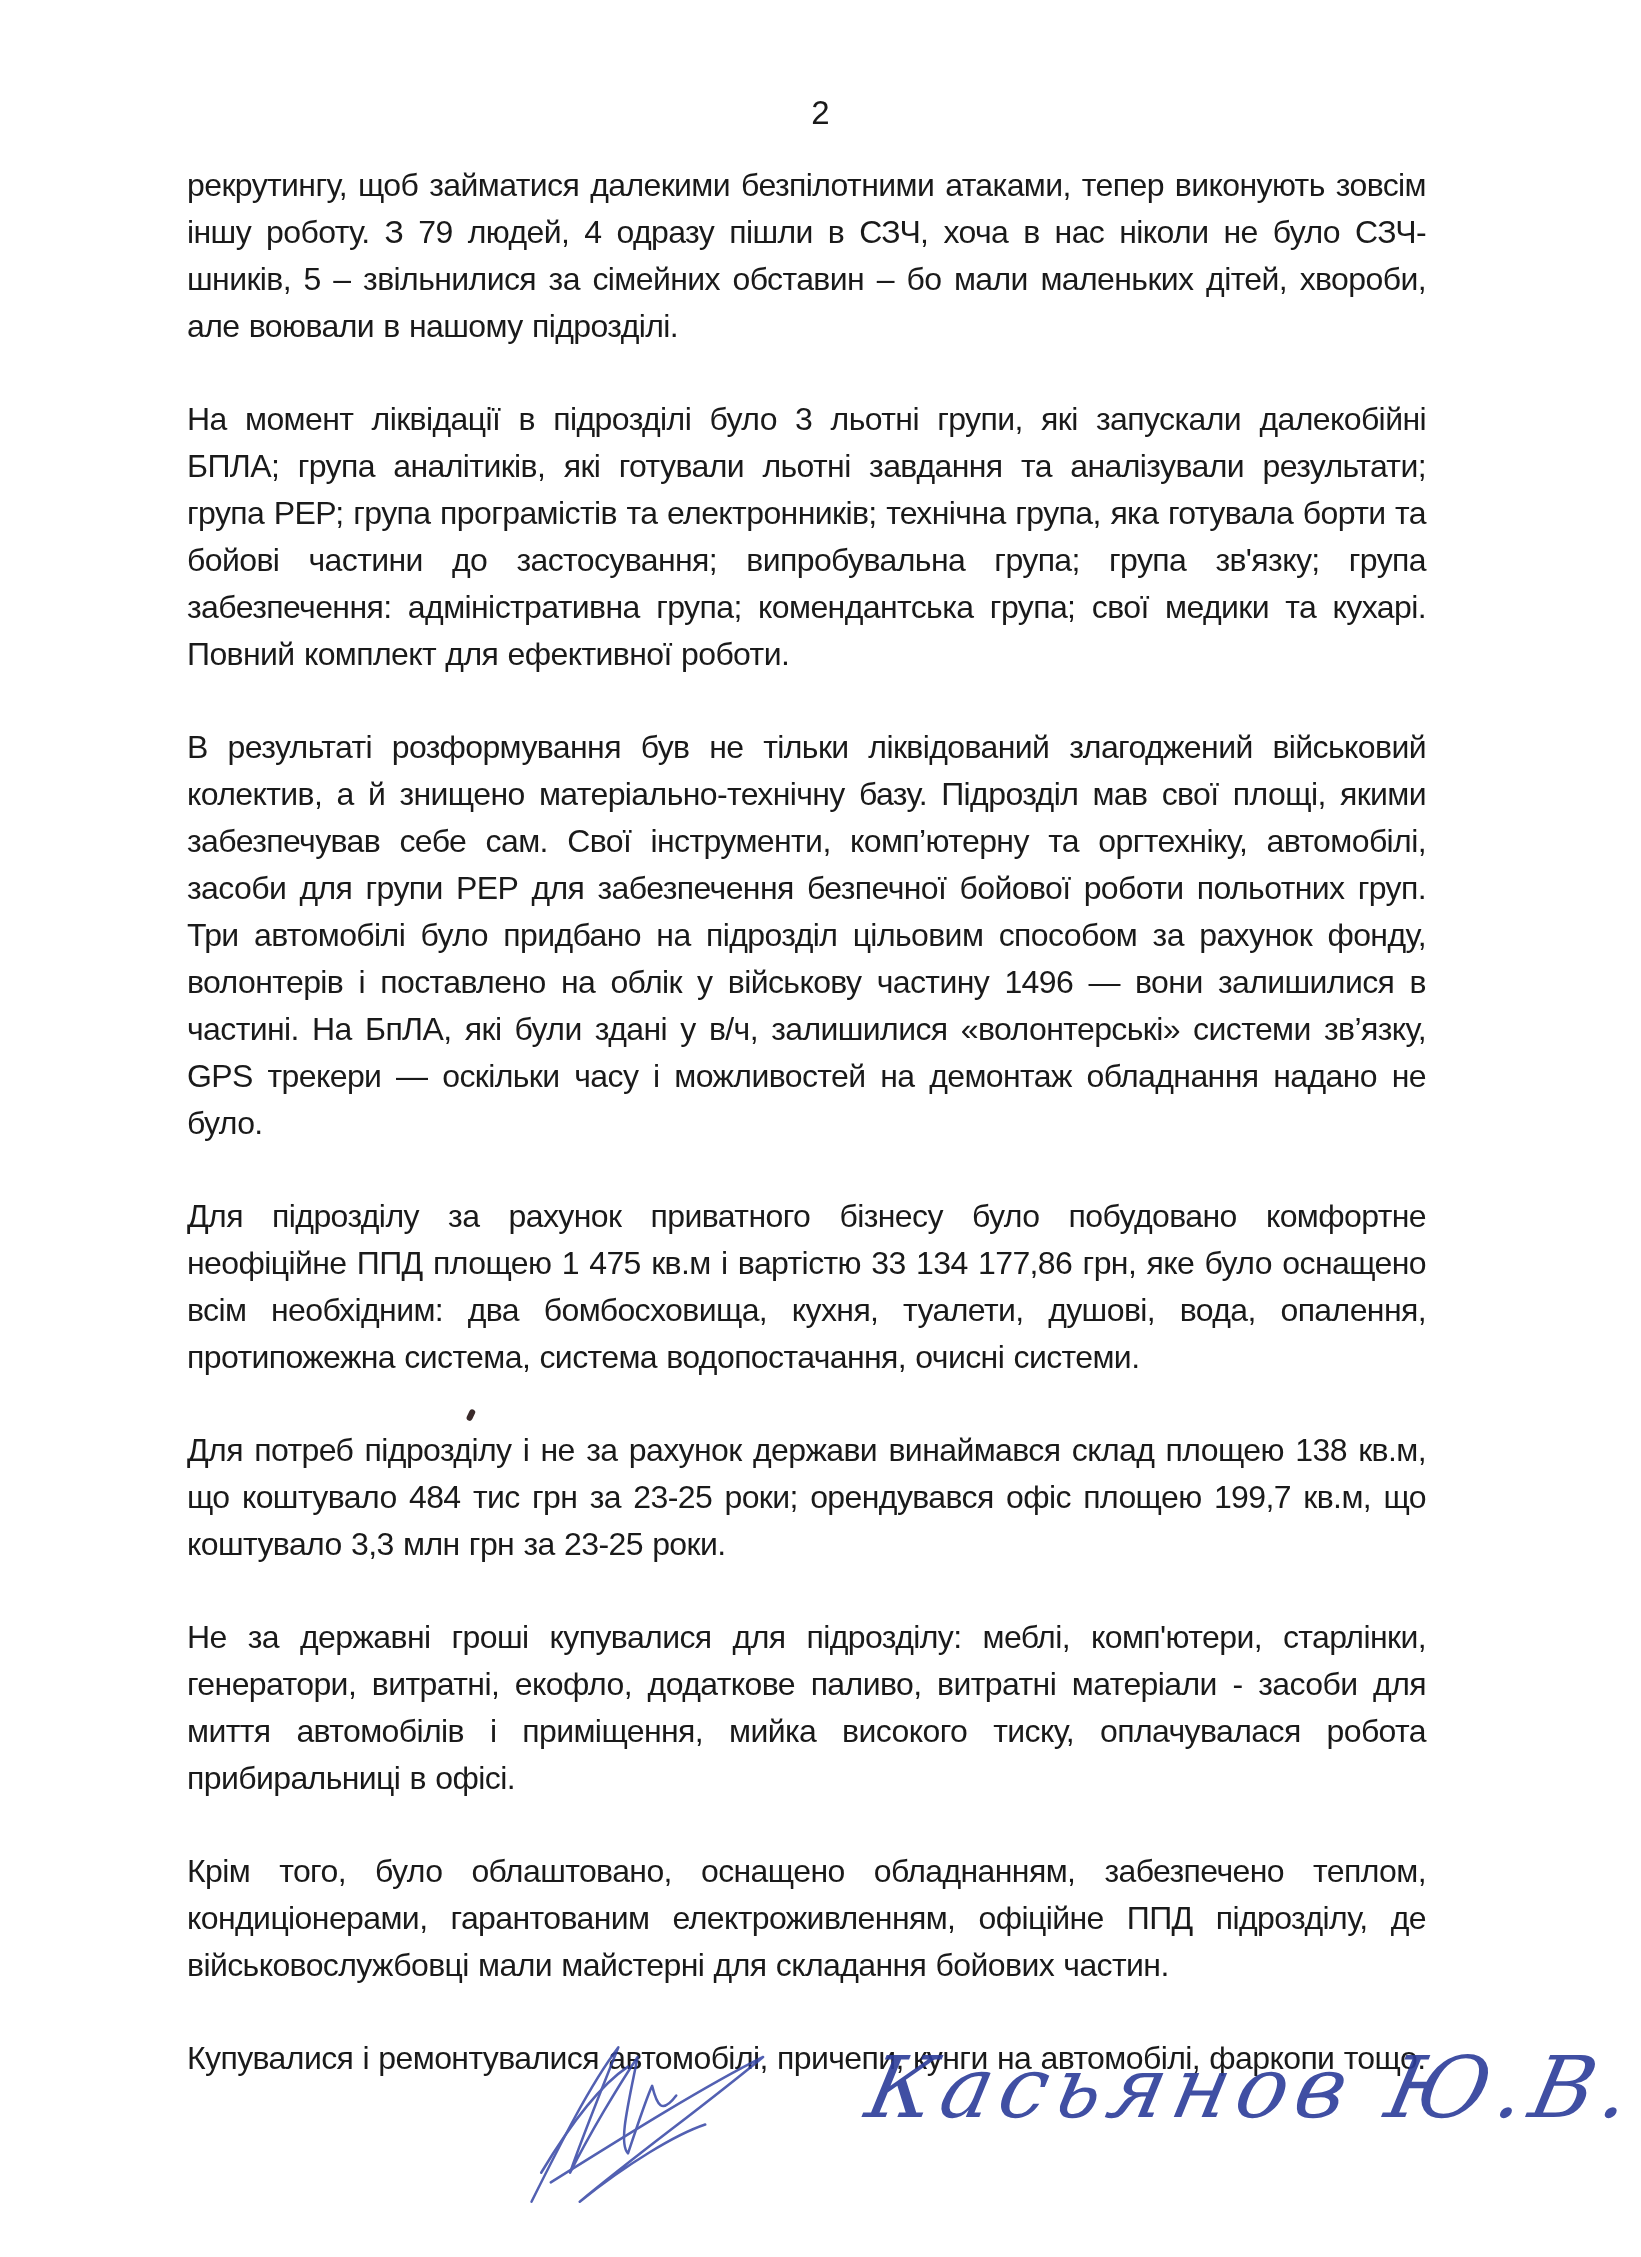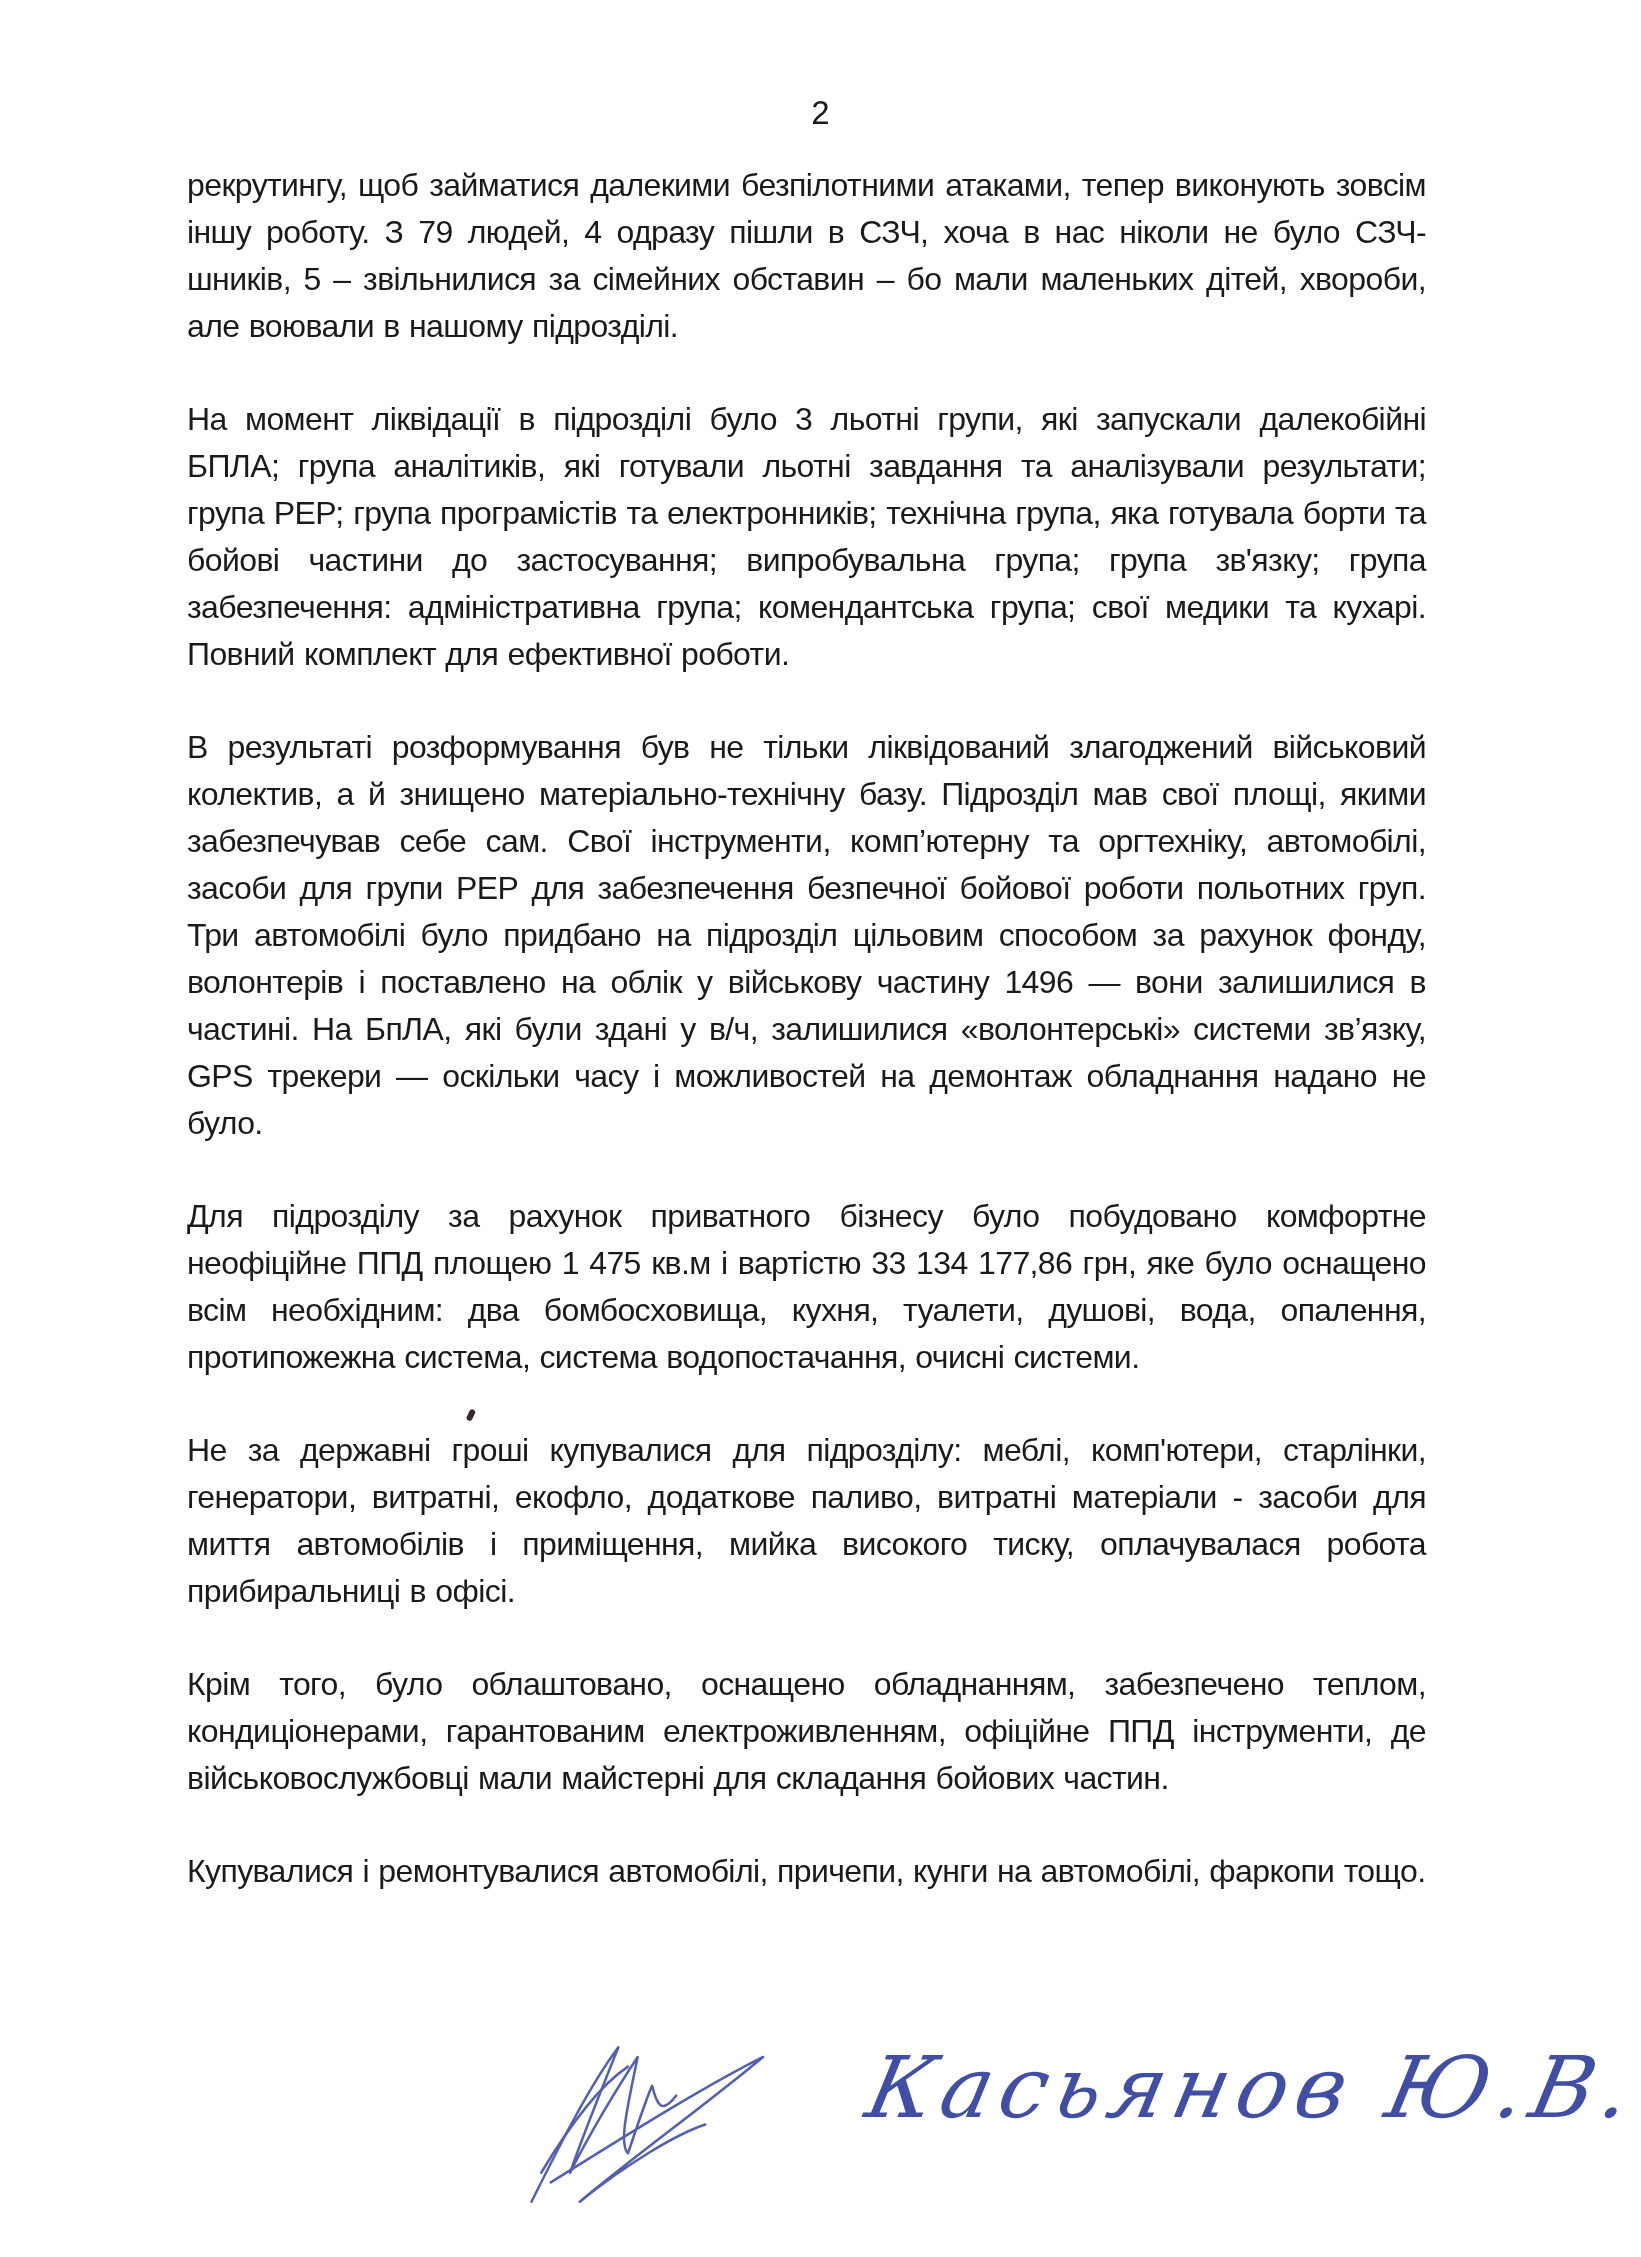--- a/index.html
+++ b/index.html
@@ -44,22 +44,23 @@
 <body>
 
 <div class="page">
   <div class="page-number">2</div>
 
   <div class="body-text">
     <p class="para">рекрутингу, щоб займатися далекими безпілотними атаками, тепер виконують зовсім іншу роботу. З 79 людей, 4 одразу пішли в СЗЧ, хоча в нас ніколи не було СЗЧ-шників, 5 – звільнилися за сімейних обставин – бо мали маленьких дітей, хвороби, але воювали в нашому підрозділі.</p>
     <p class="para">На момент ліквідації в підрозділі було 3 льотні групи, які запускали далекобійні БПЛА; група аналітиків, які готували льотні завдання та аналізували результати; група РЕР; група програмістів та електронників; технічна група, яка готувала борти та бойові частини до застосування; випробувальна група; група зв'язку; група забезпечення: адміністративна група; комендантська група; свої медики та кухарі. Повний комплект для ефективної роботи.</p>
     <p class="para">В результаті розформування був не тільки ліквідований злагоджений військовий колектив, а й знищено матеріально-технічну базу. Підрозділ мав свої площі, якими забезпечував себе сам. Свої інструменти, комп’ютерну та оргтехніку, автомобілі, засоби для групи РЕР для забезпечення безпечної бойової роботи польотних груп. Три автомобілі було придбано на підрозділ цільовим способом за рахунок фонду, волонтерів і поставлено на облік у військову частину 1496 — вони залишилися в частині. На БпЛА, які були здані у в/ч, залишилися «волонтерські» системи зв’язку, GPS трекери — оскільки часу і можливостей на демонтаж обладнання надано не було.</p>
     <p class="para">Для підрозділу за рахунок приватного бізнесу було побудовано комфортне неофіційне ППД площею 1 475 кв.м і вартістю 33 134 177,86 грн, яке було оснащено всім необхідним: два бомбосховища, кухня, туалети, душові, вода, опалення, протипожежна система, система водопостачання, очисні системи.</p>
+    <p class="para">Для потреб підрозділу і не за рахунок держави винаймався  склад площею 138 кв.м, що коштувало 484 тис грн за 23-25 роки; орендувався офіс площею 199,7 кв.м, що коштувало 3,3 млн грн за 23-25 роки.</p>
     <p class="para">Не за державні гроші купувалися для підрозділу: меблі, комп'ютери, старлінки, генератори, витратні, екофло, додаткове паливо, витратні матеріали - засоби для миття автомобілів і приміщення, мийка високого тиску, оплачувалася робота прибиральниці в офісі.</p>
-    <p class="para">Крім того, було облаштовано, оснащено обладнанням, забезпечено теплом, кондиціонерами, гарантованим електроживленням, офіційне ППД інструменти, де військовослужбовці мали майстерні для складання бойових частин.</p>
+    <p class="para">Крім того, було облаштовано, оснащено обладнанням, забезпечено теплом, кондиціонерами, гарантованим електроживленням, офіційне ППД підрозділу, де військовослужбовці мали майстерні для складання бойових частин.</p>
     <p class="para last-left">Купувалися і ремонтувалися автомобілі, причепи, кунги на автомобілі, фаркопи тощо.</p>
   </div>
 
   <div class="ink-mark" style="left:468px; top:1409px;"></div>
 
   <div class="signature">
     <svg viewBox="0 0 1100 200">
       <g fill="none" stroke="#3545a5" stroke-width="2.6" stroke-linecap="round" stroke-linejoin="round" opacity="0.85">
         <path d="M50 180 C 80 120, 110 60, 140 20 C 120 70, 100 120, 90 150 C 110 110, 140 60, 160 30 C 150 80, 140 120, 150 130 C 160 100, 170 70, 175 60 C 180 80, 185 90, 200 70"></path>
         <path d="M70 160 C 150 110, 230 60, 290 30 C 230 80, 160 130, 100 180 C 150 140, 200 110, 230 100"></path>

